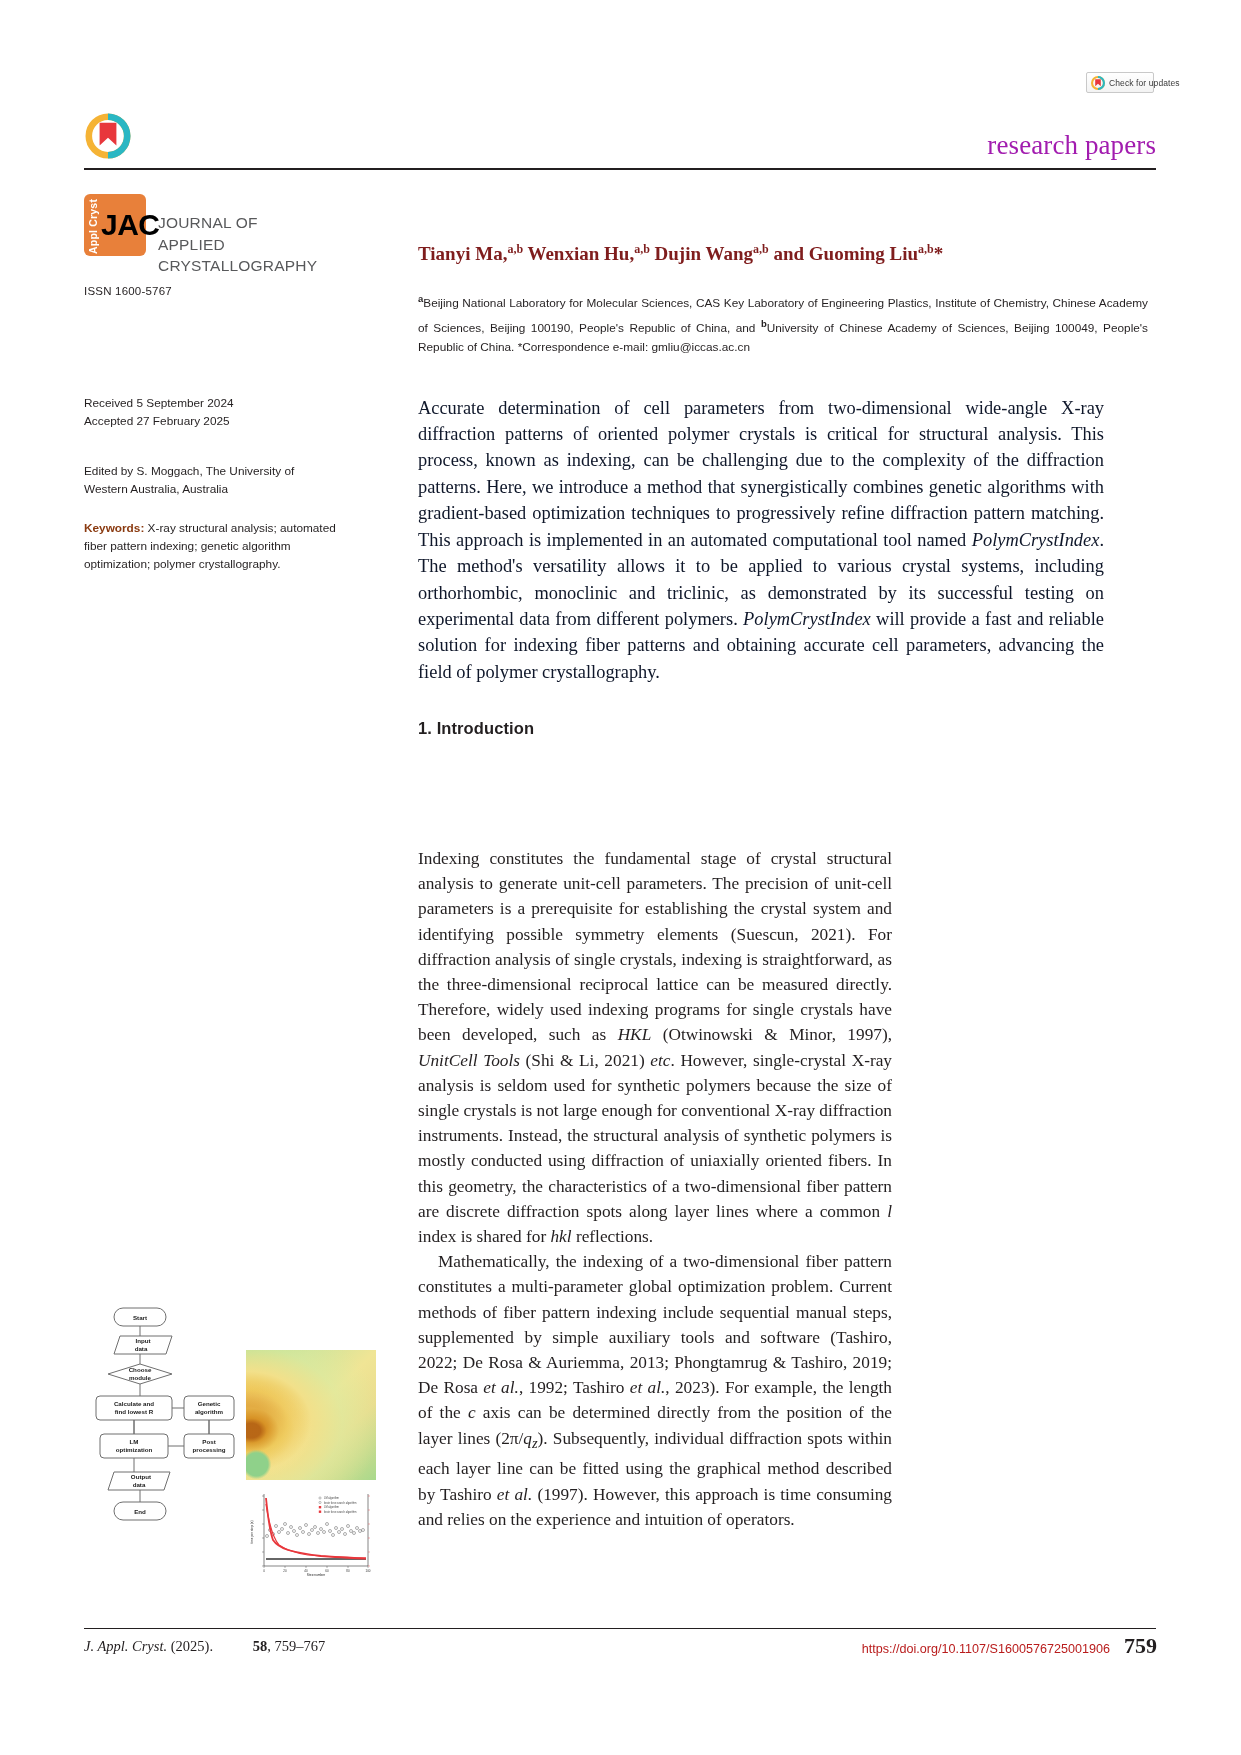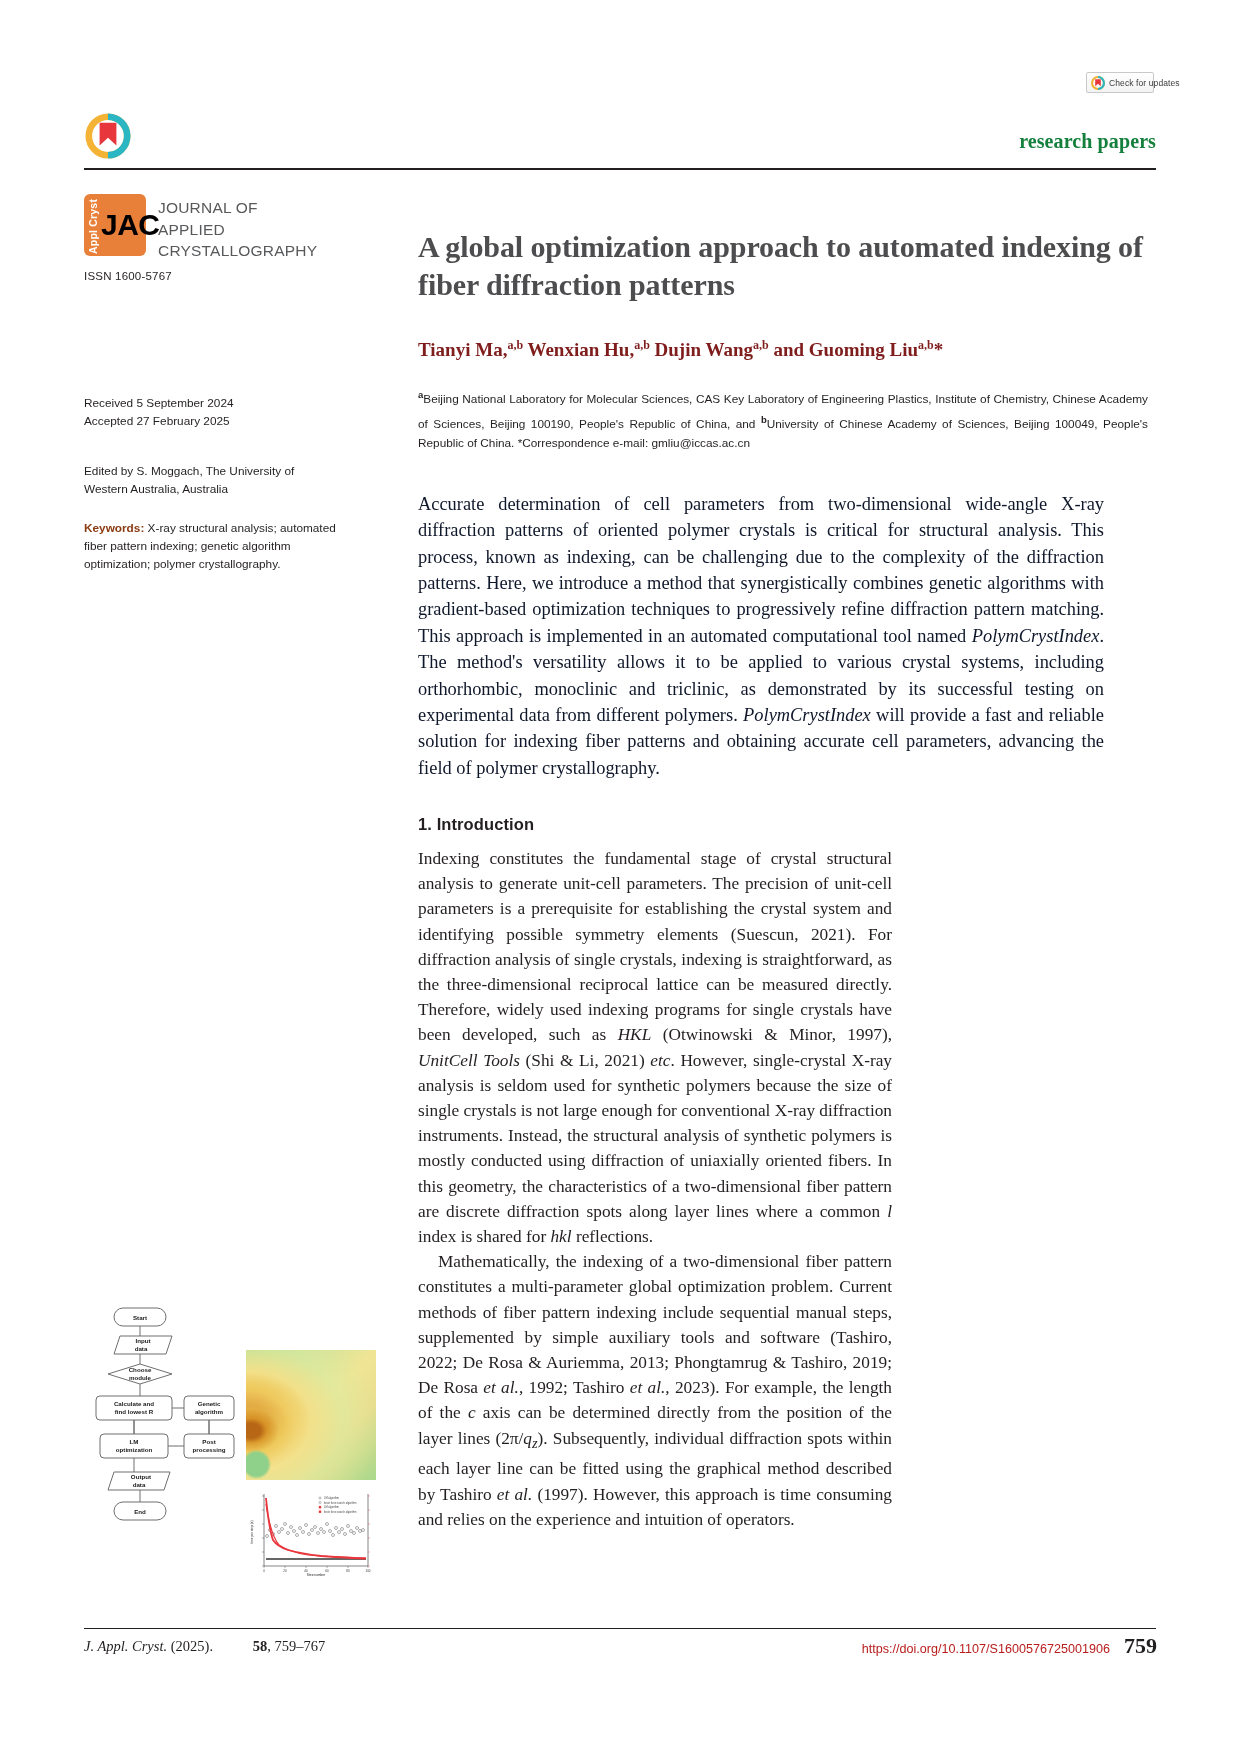--- a/index.html
+++ b/index.html
@@ -66,23 +66,23 @@
     top: 160px;
     width: 1072px;
     height: 1.6px;
     background: #231f20;
   }
   .running-head {
     position: absolute;
     right: 85px;
     top: 122px;
     font-family: "Liberation Serif", serif;
-    font-weight: 700;
-    font-size: 20px;
-    color: #15803d;
+    font-weight: 400;
+    font-size: 27px;
+    color: #a21caf;
     letter-spacing: .1px;
   }
 
   
   .sidebar {
     position: absolute;
     left: 84px;
     top: 186px;
     width: 268px;
   }
@@ -123,20 +123,21 @@
     letter-spacing: -.5px;
     line-height: 34px;
   }
   .jac-name {
     font-family: "Liberation Sans", sans-serif;
     font-size: 15.5px;
     line-height: 21.5px;
     color: #58595b;
     letter-spacing: .2px;
     padding-top: 3px;
+    margin-top: 15px;
   }
   .issn {
     margin-top: 8px;
     font-family: "Liberation Sans", sans-serif;
     font-size: 11.5px;
     color: #231f20;
     letter-spacing: .2px;
   }
   .side-block {
     font-family: "Liberation Sans", sans-serif;
@@ -326,21 +327,20 @@
 
     <div class="side-block side-editor">Edited by S. Moggach, The University of Western Australia, Australia</div>
 
     <div class="side-block side-keywords">
       <span class="kw-label">Keywords:</span>
       <span>X-ray structural analysis; automated fiber pattern indexing; genetic algorithm optimization; polymer crystallography.</span>
     </div>
   </div>
 
   <div class="main">
-    <h1 class="art-title">A global optimization approach to automated indexing of fiber diffraction patterns</h1>
     <div class="authors">Tianyi Ma,<sup>a,b</sup> Wenxian Hu,<sup>a,b</sup> Dujin Wang<sup>a,b</sup> and Guoming Liu<sup>a,b</sup>*</div>
     <div class="affil"><sup>a</sup>Beijing National Laboratory for Molecular Sciences, CAS Key Laboratory of Engineering Plastics, Institute of Chemistry, Chinese Academy of Sciences, Beijing 100190, People's Republic of China, and <sup>b</sup>University of Chinese Academy of Sciences, Beijing 100049, People's Republic of China. *Correspondence e-mail: gmliu@iccas.ac.cn</div>
     <div class="abstract">Accurate determination of cell parameters from two-dimensional wide-angle X-ray diffraction patterns of oriented polymer crystals is critical for structural analysis. This process, known as indexing, can be challenging due to the complexity of the diffraction patterns. Here, we introduce a method that synergistically combines genetic algorithms with gradient-based optimization techniques to progressively refine diffraction pattern matching. This approach is implemented in an automated computational tool named <i>PolymCrystIndex</i>. The method's versatility allows it to be applied to various crystal systems, including orthorhombic, monoclinic and triclinic, as demonstrated by its successful testing on experimental data from different polymers. <i>PolymCrystIndex</i> will provide a fast and reliable solution for indexing fiber patterns and obtaining accurate cell parameters, advancing the field of polymer crystallography.</div>
     <div class="sec-head">1. Introduction</div>
   </div>
 
   <div class="bodycol">
     <p>Indexing constitutes the fundamental stage of crystal structural analysis to generate unit-cell parameters. The precision of unit-cell parameters is a prerequisite for establishing the crystal system and identifying possible symmetry elements (Suescun, 2021). For diffraction analysis of single crystals, indexing is straightforward, as the three-dimensional reciprocal lattice can be measured directly. Therefore, widely used indexing programs for single crystals have been developed, such as <i>HKL</i> (Otwinowski &amp; Minor, 1997), <i>UnitCell Tools</i> (Shi &amp; Li, 2021) <i>etc</i>. However, single-crystal X-ray analysis is seldom used for synthetic polymers because the size of single crystals is not large enough for conventional X-ray diffraction instruments. Instead, the structural analysis of synthetic polymers is mostly conducted using diffraction of uniaxially oriented fibers. In this geometry, the characteristics of a two-dimensional fiber pattern are discrete diffraction spots along layer lines where a common <i>l</i> index is shared for <i>hkl</i> reflections.</p>
     <p class="indent">Mathematically, the indexing of a two-dimensional fiber pattern constitutes a multi-parameter global optimization problem. Current methods of fiber pattern indexing include sequential manual steps, supplemented by simple auxiliary tools and software (Tashiro, 2022; De Rosa &amp; Auriemma, 2013; Phongtamrug &amp; Tashiro, 2019; De Rosa <i>et al.</i>, 1992; Tashiro <i>et al.</i>, 2023). For example, the length of the <i>c</i> axis can be determined directly from the position of the layer lines (2π/<i>q<sub>z</sub></i>). Subsequently, individual diffraction spots within each layer line can be fitted using the graphical method described by Tashiro <i>et al.</i> (1997). However, this approach is time consuming and relies on the experience and intuition of operators.</p>
   </div>

